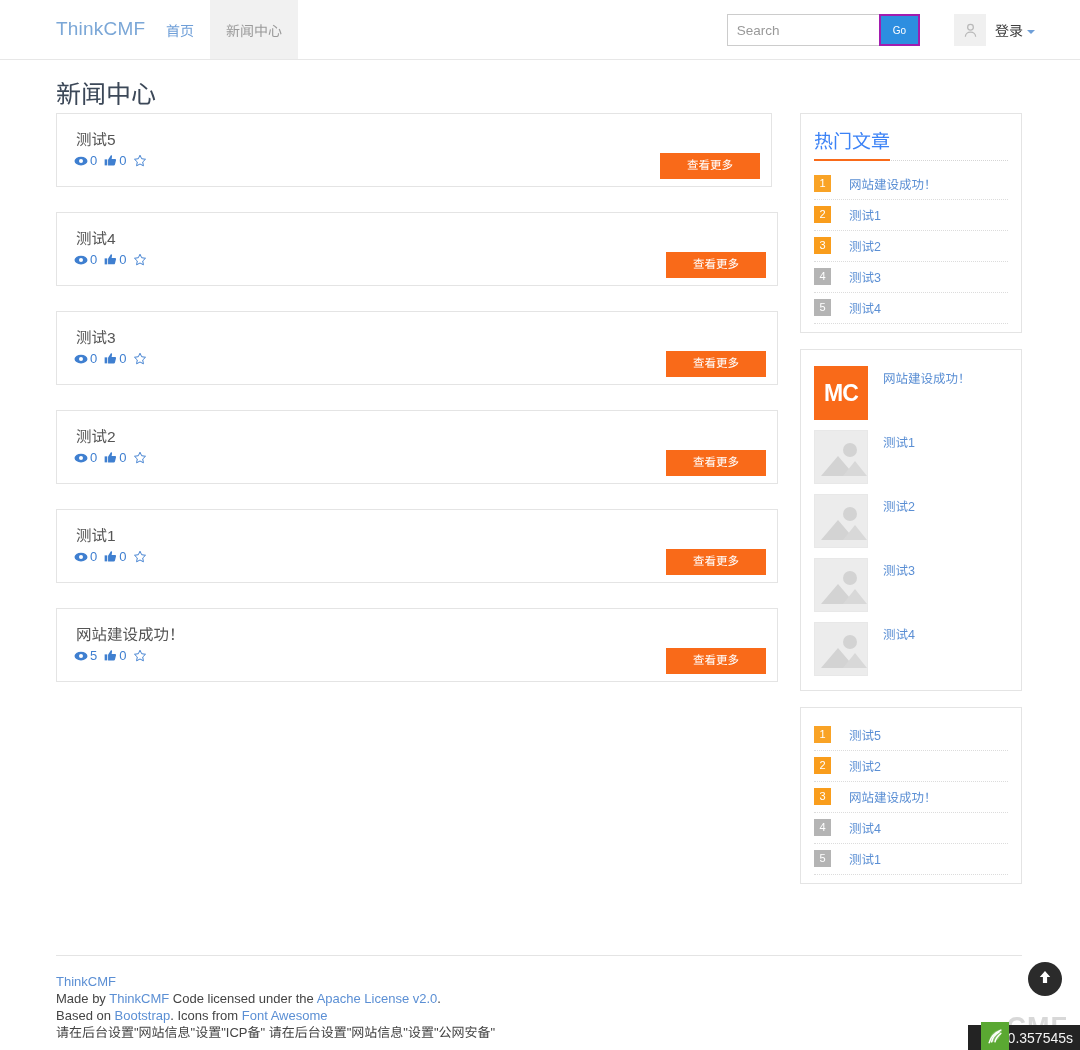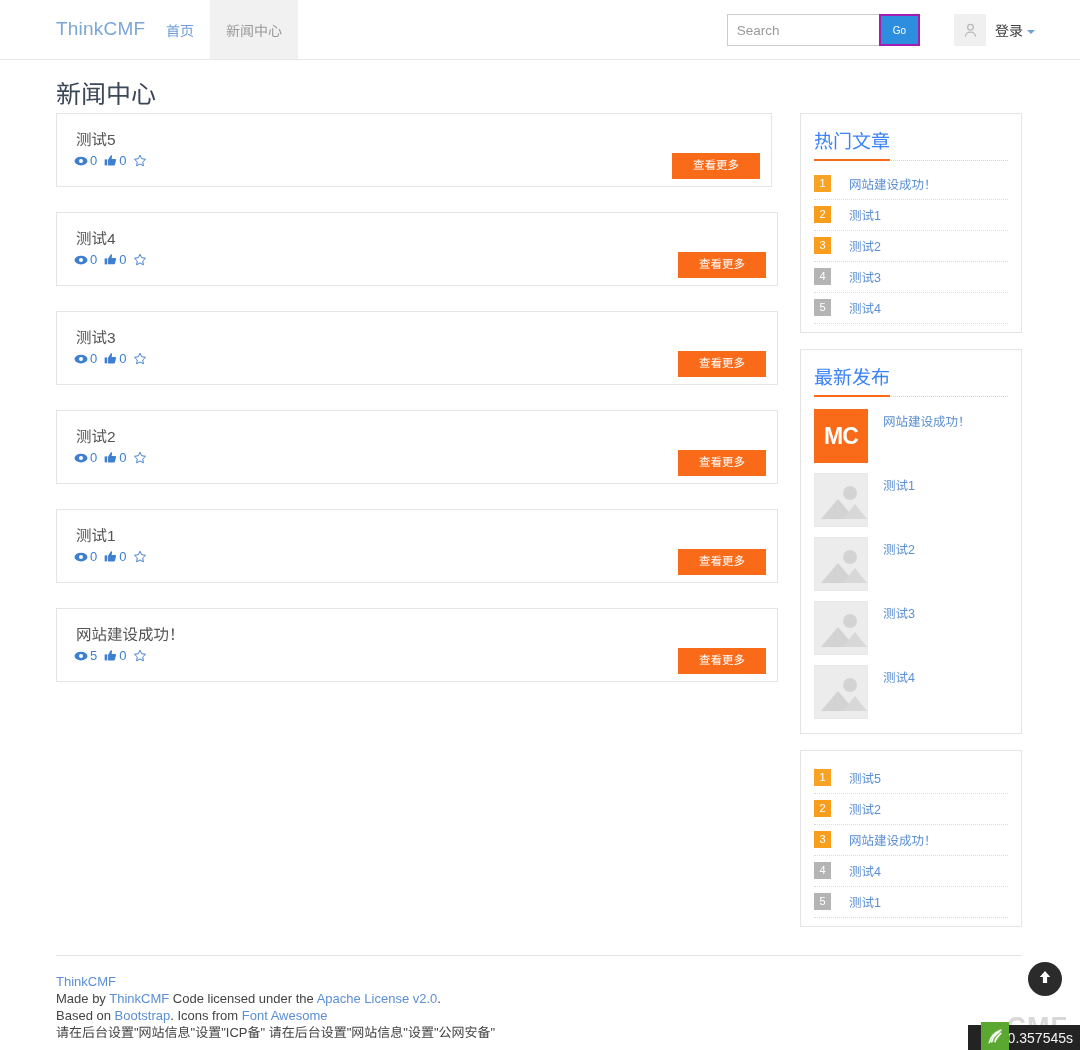--- a/index.html
+++ b/index.html
@@ -88,21 +88,21 @@
   .card-stats {
     position: absolute; left: 17px; top: 39px;
     font-size: 13px; color: #3f7fd0;
     display: flex; align-items: center; gap: 1px;
   }
   .card-stats .ic { display: inline-flex; align-items: center; margin-right: 1px; }
   .card-stats .num { margin-right: 6px; }
   .more-btn {
     position: absolute; right: 11px; top: 39px;
     background: #f96a19; color: #fff;
-    font-size: 11.5px; padding: 6px 21px;
+    font-size: 11.5px; padding: 6px 27px;
     cursor: pointer; line-height: 1.2;
   }
 
   
   .sidebar { position: absolute; left: 800px; top: 0; width: 222px; }
   .panel {
     border: 1px solid #e4e4e4; background: #fff;
     margin-bottom: 16px; padding: 12px 13px 8px 13px;
   }
   .panel-head {
@@ -409,21 +409,20 @@
         <span class="rank-badge">4</span>
         <a class="rank-link" href="#">测试3</a>
       </div>
       <div class="rank-row">
         <span class="rank-badge">5</span>
         <a class="rank-link" href="#">测试4</a>
       </div>
     </div>
 
     <div class="panel">
-      <div class="panel-head">最新发布</div>
 
       <div class="latest-row">
         <span class="thumb mc">
           <span class="mc-text">MC</span>
         </span>
         <a class="latest-link" href="#">网站建设成功！</a>
       </div>
 
       <div class="latest-row">
         <span class="thumb">

